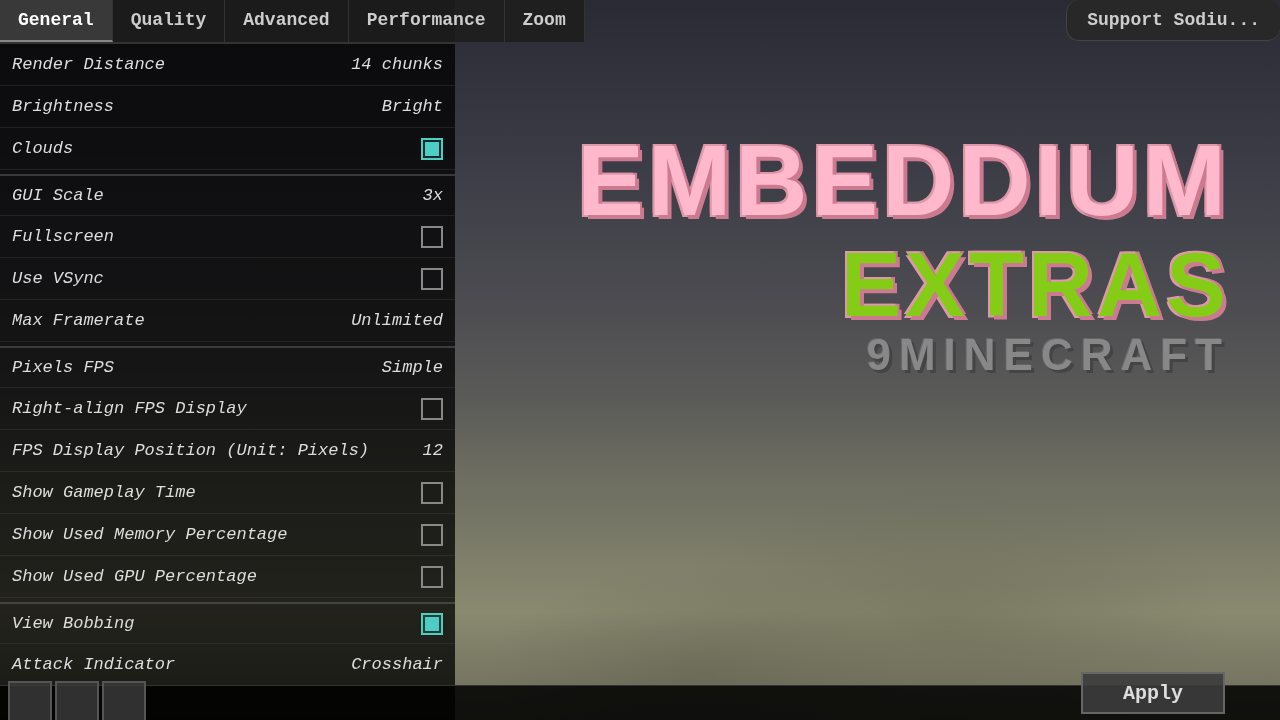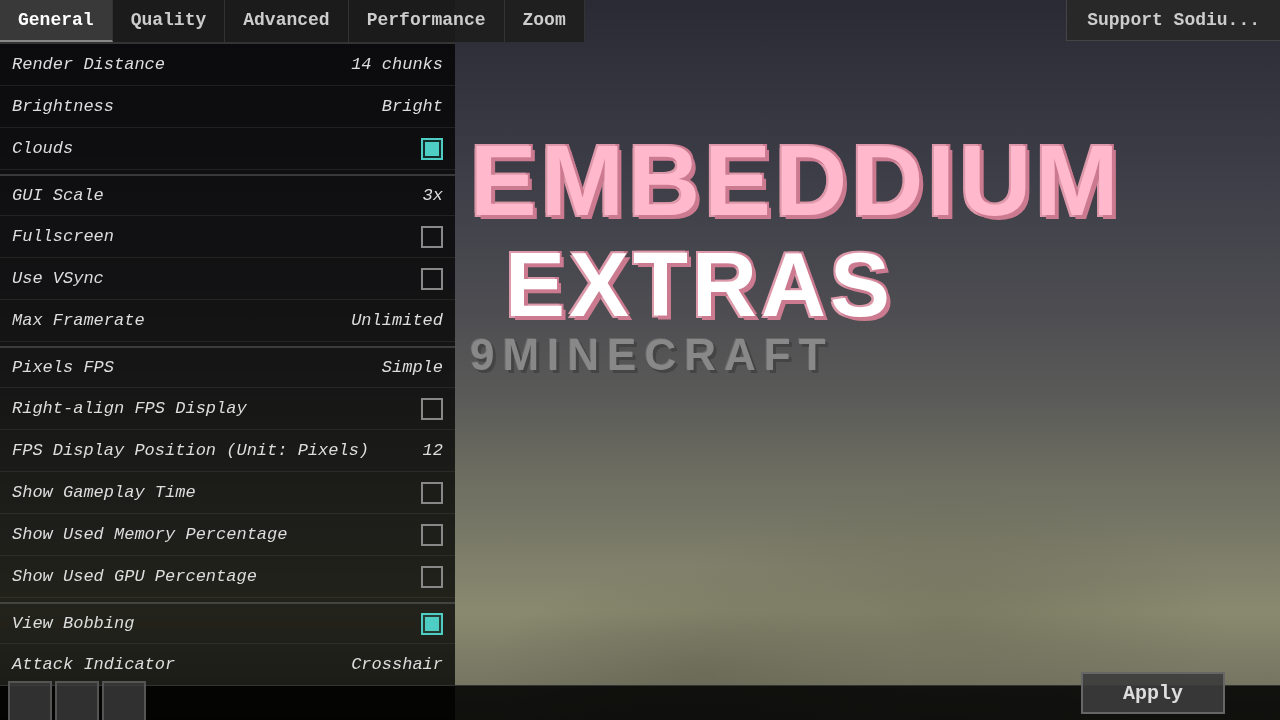--- a/index.html
+++ b/index.html
@@ -56,21 +56,21 @@
 
     
     .watermark-area {
       position: absolute;
       top: 130px;
       left: 470px;
       width: 760px;
       z-index: 3;
       display: flex;
       flex-direction: column;
-      align-items: flex-start;
+      align-items: flex-end;
       gap: 10px;
     }
 
     .watermark-title {
       font-size: 100px;
       font-weight: 900;
       font-family: 'Arial Black', sans-serif;
       color: #ffb8cc;
       letter-spacing: 4px;
       text-shadow:
@@ -79,21 +79,21 @@
         2px -2px 0 #cc7a90,
         -2px 2px 0 #dd99aa;
       line-height: 1;
       text-align: center;
     }
 
     .watermark-subtitle {
       font-size: 90px;
       font-weight: 900;
       font-family: 'Arial Black', sans-serif;
-      color: #ffffff;
+      color: #84cc16;
       letter-spacing: 4px;
       text-shadow:
         4px 4px 0 #cc7a90,
         -2px -2px 0 #dd99aa,
         2px -2px 0 #cc7a90,
         -2px 2px 0 #dd99aa;
       line-height: 1;
       text-align: center;
       margin-left: 35px;
     }
@@ -157,20 +157,21 @@
       background: rgba(40,40,40,0.95);
       color: #cccccc;
       padding: 10px 20px;
       font-size: 18px;
       font-family: 'Courier New', monospace;
       font-weight: bold;
       z-index: 20;
       border-left: 1px solid #444;
       border-bottom: 1px solid #444;
       cursor: pointer;
+      border-radius: 13px;
     }
 
     
     .settings-list {
       flex: 1;
       overflow-y: auto;
       padding: 0;
       font-style: italic;
     }
 

